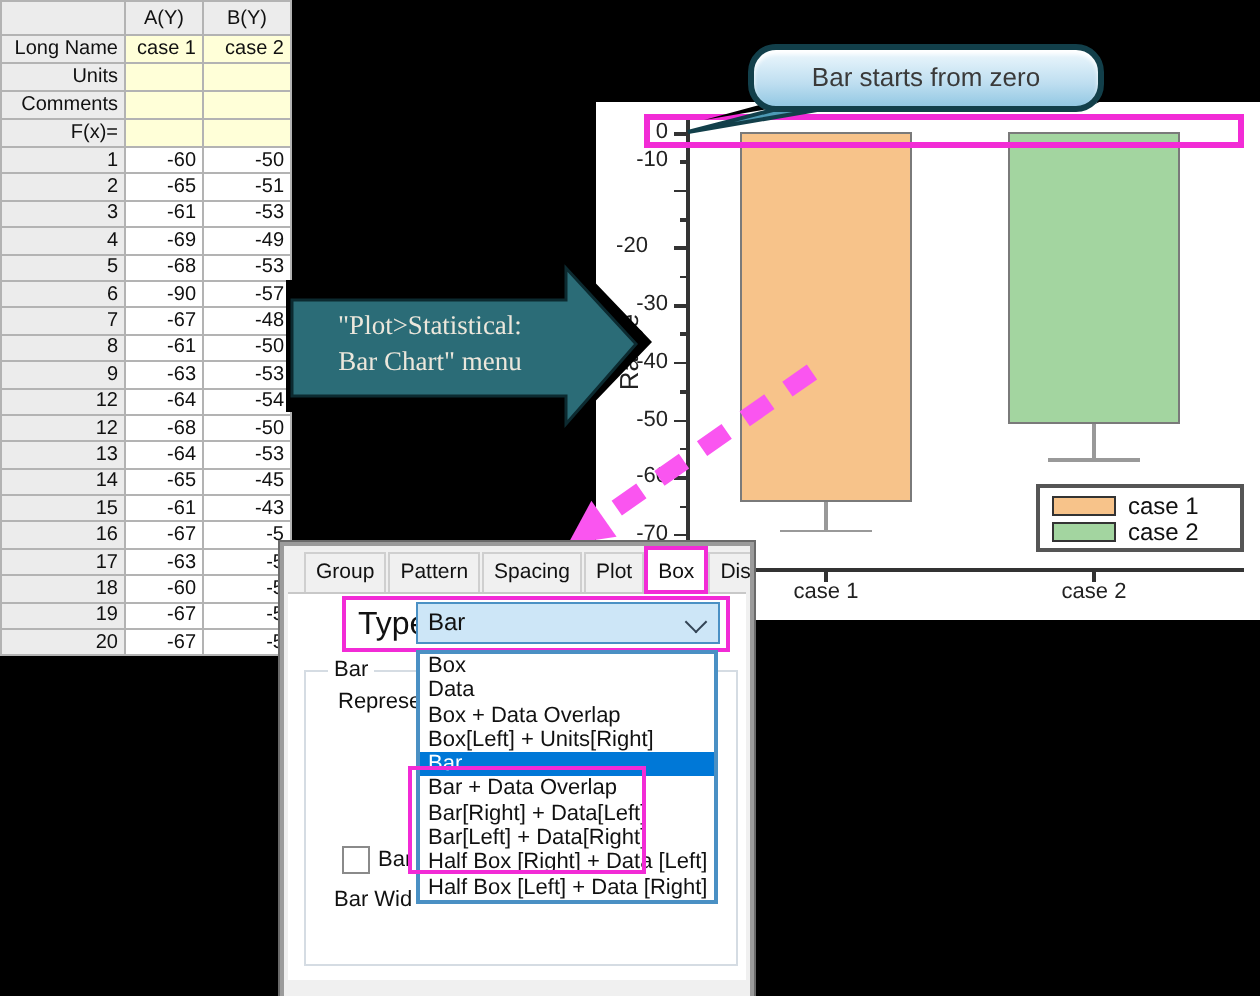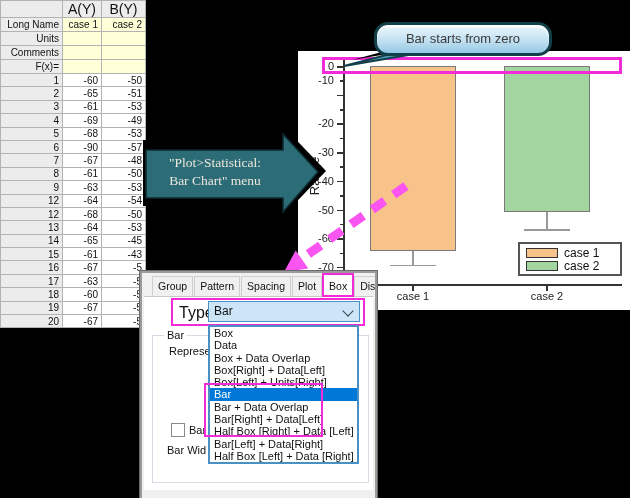--- a/index.html
+++ b/index.html
@@ -5,21 +5,21 @@
   html,body{margin:0;padding:0;background:#000;}
   #stage{position:relative;width:630px;height:498px;background:#000;overflow:hidden;
          font-family:"Liberation Sans",sans-serif;}
 
   
   #worksheet{position:absolute;left:0;top:0;width:145px;z-index:5;}
   #worksheet table{border-collapse:collapse;table-layout:fixed;width:145px;background:#fff;
                    font-family:"Liberation Sans",sans-serif;font-size:10px;color:#111;}
   #worksheet td{border:1px solid #b3b3b3;padding:0 3px 0 0;text-align:right;
                 overflow:hidden;white-space:nowrap;}
-  #worksheet .colhead td{background:#ececec;text-align:center;height:16px;font-size:14px;padding:0;}
+  #worksheet .colhead td{background:#ececec;text-align:center;height:16px;font-size:10px;padding:0;}
   #worksheet .rowlabel{background:#ececec;}
   #worksheet .meta td{height:13px;}
   #worksheet .meta .val{background:#ffffd8;}
   #worksheet .datarow td{height:12.4px;}
 
   
   #graph{position:absolute;left:298px;top:51px;width:332px;height:259px;background:#fff;z-index:10;}
   .yaxis{position:absolute;left:45px;top:8px;width:2px;height:226px;background:#333;}
   .xaxis{position:absolute;left:45px;top:233px;width:279px;height:2px;background:#333;}
   .ytick{position:absolute;left:0;width:36px;text-align:right;font-size:11px;color:#222;height:12px;line-height:12px;}
@@ -259,21 +259,21 @@
     <div class="range-label">Range</div>
     <div class="yaxis"></div>
     <div class="xaxis"></div>
 
     <div id="yticks">
 
         <div class="ytick" style="top: 9px;">0</div>
 
         <div class="ytick" style="top: 23px;">-10</div>
 
-        <div class="ytick" style="top: 66.4px;">-20</div>
+        <div class="ytick" style="top: 66.4px; text-align: center;">-20</div>
 
         <div class="ytick" style="top: 95.1px;">-30</div>
 
         <div class="ytick" style="top: 123.8px;">-40</div>
 
         <div class="ytick" style="top: 152.5px;">-50</div>
 
         <div class="ytick" style="top: 181.2px;">-60</div>
 
         <div class="ytick" style="top: 209.9px;">-70</div>
@@ -373,32 +373,31 @@
     <div id="barwid-label">Bar Wid</div>
 
     <div id="dd-list">
 
         <div class="dd-item">Box</div>
 
         <div class="dd-item">Data</div>
 
         <div class="dd-item">Box + Data Overlap</div>
 
-        <div class="dd-item">Box[Right] + Data[Left]</div>
 
         <div class="dd-item">Box[Left] + Units[Right]</div>
 
         <div class="dd-item sel">Bar</div>
 
         <div class="dd-item">Bar + Data Overlap</div>
 
         <div class="dd-item">Bar[Right] + Data[Left]</div>
 
+        <div class="dd-item">Bar[Left] + Data[Right]</div>
+
         <div class="dd-item">Half Box [Right] + Data [Left]</div>
-
-        <div class="dd-item">Bar[Left] + Data[Right]</div>
 
         <div class="dd-item">Half Box [Left] + Data [Right]</div>
       </div>
     <div id="dd-magenta" class="magenta-box"></div>
   </div>
 
 </div>
 
 </body></html>

